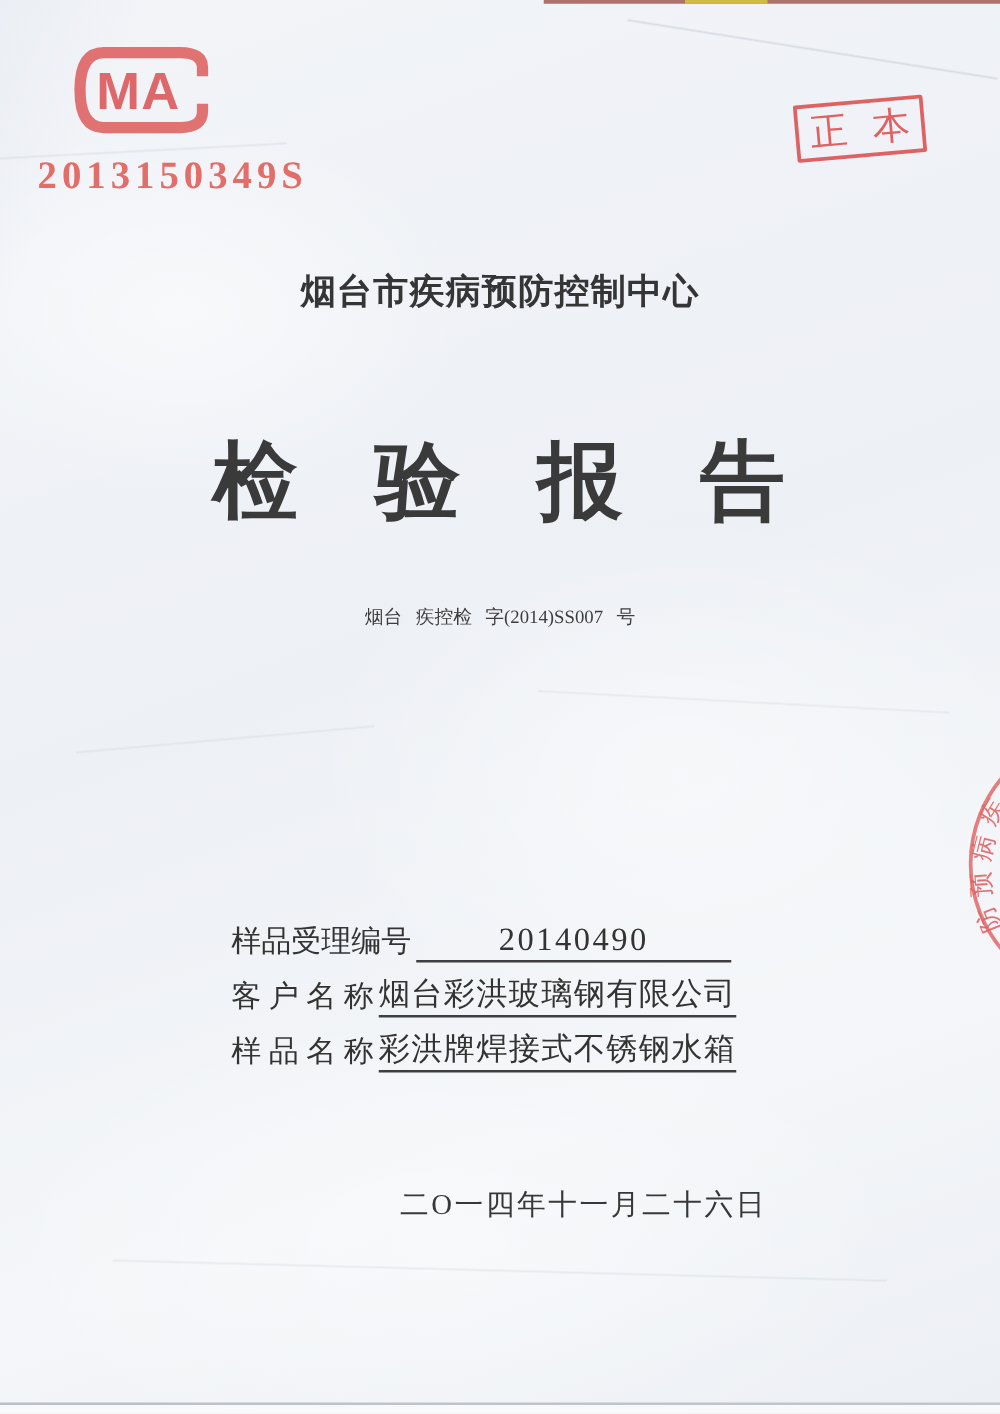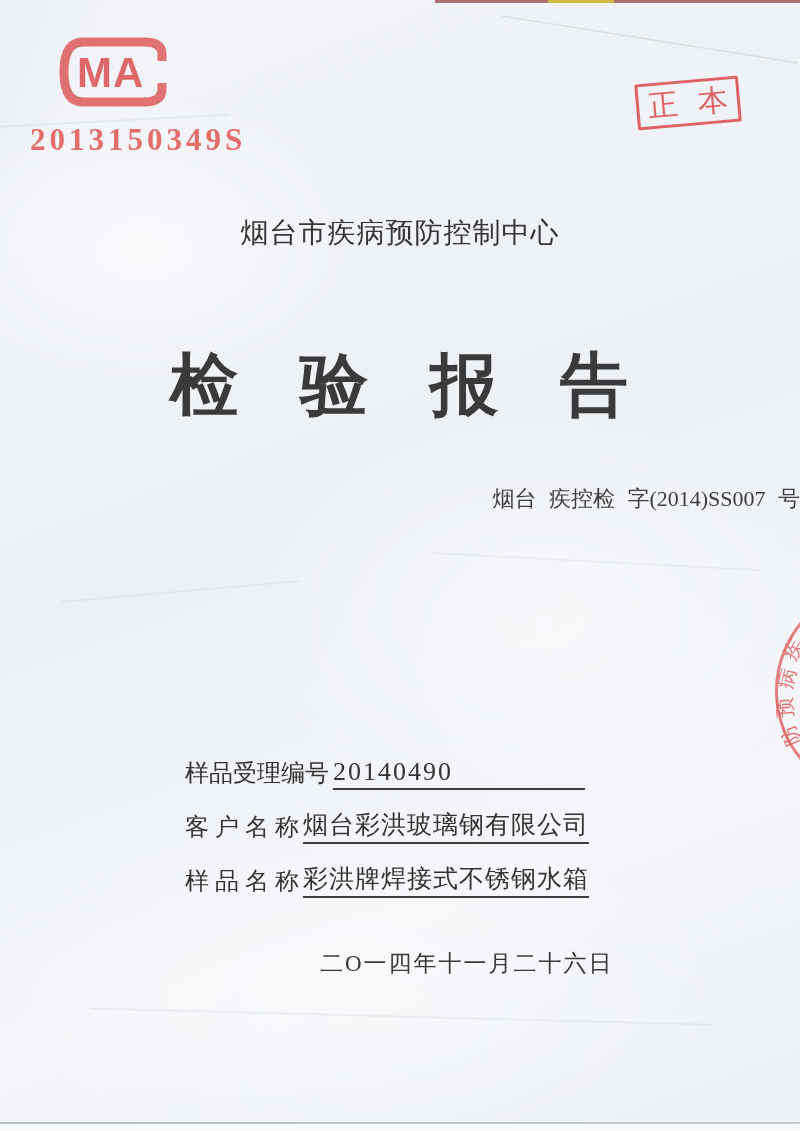--- a/index.html
+++ b/index.html
@@ -38,34 +38,34 @@
 
   
   .original-stamp{
     left:636px;top:80px;width:80px;height:40px;
     border:3.5px solid #dd5353;border-radius:2px;
     transform:rotate(-5deg);
     display:flex;justify-content:space-between;align-items:center;
     padding:0 9px;color:#dd5353;font-size:30px;opacity:.9;
   }
 
-  .org-name{left:0;top:214px;width:800px;text-align:center;font-size:28px;letter-spacing:1px;color:#353535;}
+  .org-name{left:0;top:214px;width:800px;text-align:center;font-size:28px;letter-spacing:1px;color:#353535;font-weight:bold;}
 
   .report-title{
     left:170px;top:348px;display:flex;gap:62px;
     font-size:68px;font-weight:bold;color:#3a3a3a;line-height:1.1;
   }
 
-  .doc-no{left:0;top:484px;width:800px;text-align:right;font-size:22px;color:#3d3d3d;word-spacing:7px;}
+  .doc-no{left:0;top:484px;width:800px;text-align:center;font-size:15px;color:#3d3d3d;word-spacing:7px;}
 
   
   .fields{left:185px;top:736px;width:400px;}
-  .field-row{display:flex;align-items:flex-end;height:34px;margin-bottom:10px;margin-top:20px;}
+  .field-row{display:flex;align-items:flex-end;height:34px;margin-bottom:10px;}
   .field-label{font-size:24px;color:#333;white-space:pre;flex:0 0 auto;padding-bottom:1px;}
-  .field-line{flex:1 1 auto;border-bottom:2px solid #3e3e3e;text-align:left;padding-bottom:1px;margin-left:4px;font-family:Liberation Serif, serif;}
+  .field-line{flex:1 1 auto;border-bottom:2px solid #3e3e3e;text-align:center;padding-bottom:1px;margin-left:4px;font-family:Liberation Serif, serif;}
   .field-value{font-size:25px;color:#333;letter-spacing:1px;white-space:nowrap;}
 
   
   .round-seal{left:775px;top:583px;width:210px;height:210px;border-radius:50%;border:3.5px solid rgba(223,96,96,0.8);}
   .seal-char{position:absolute;color:rgba(222,100,100,0.9);font-size:20px;}
   .seal-char.s0{left:6px;top:50px;transform:rotate(-58deg);}
   .seal-char.s1{left:-1px;top:79px;transform:rotate(-76deg);}
   .seal-char.s2{left:-3px;top:108px;transform:rotate(-94deg);}
   .seal-char.s3{left:3px;top:136px;transform:rotate(-112deg);}
 

